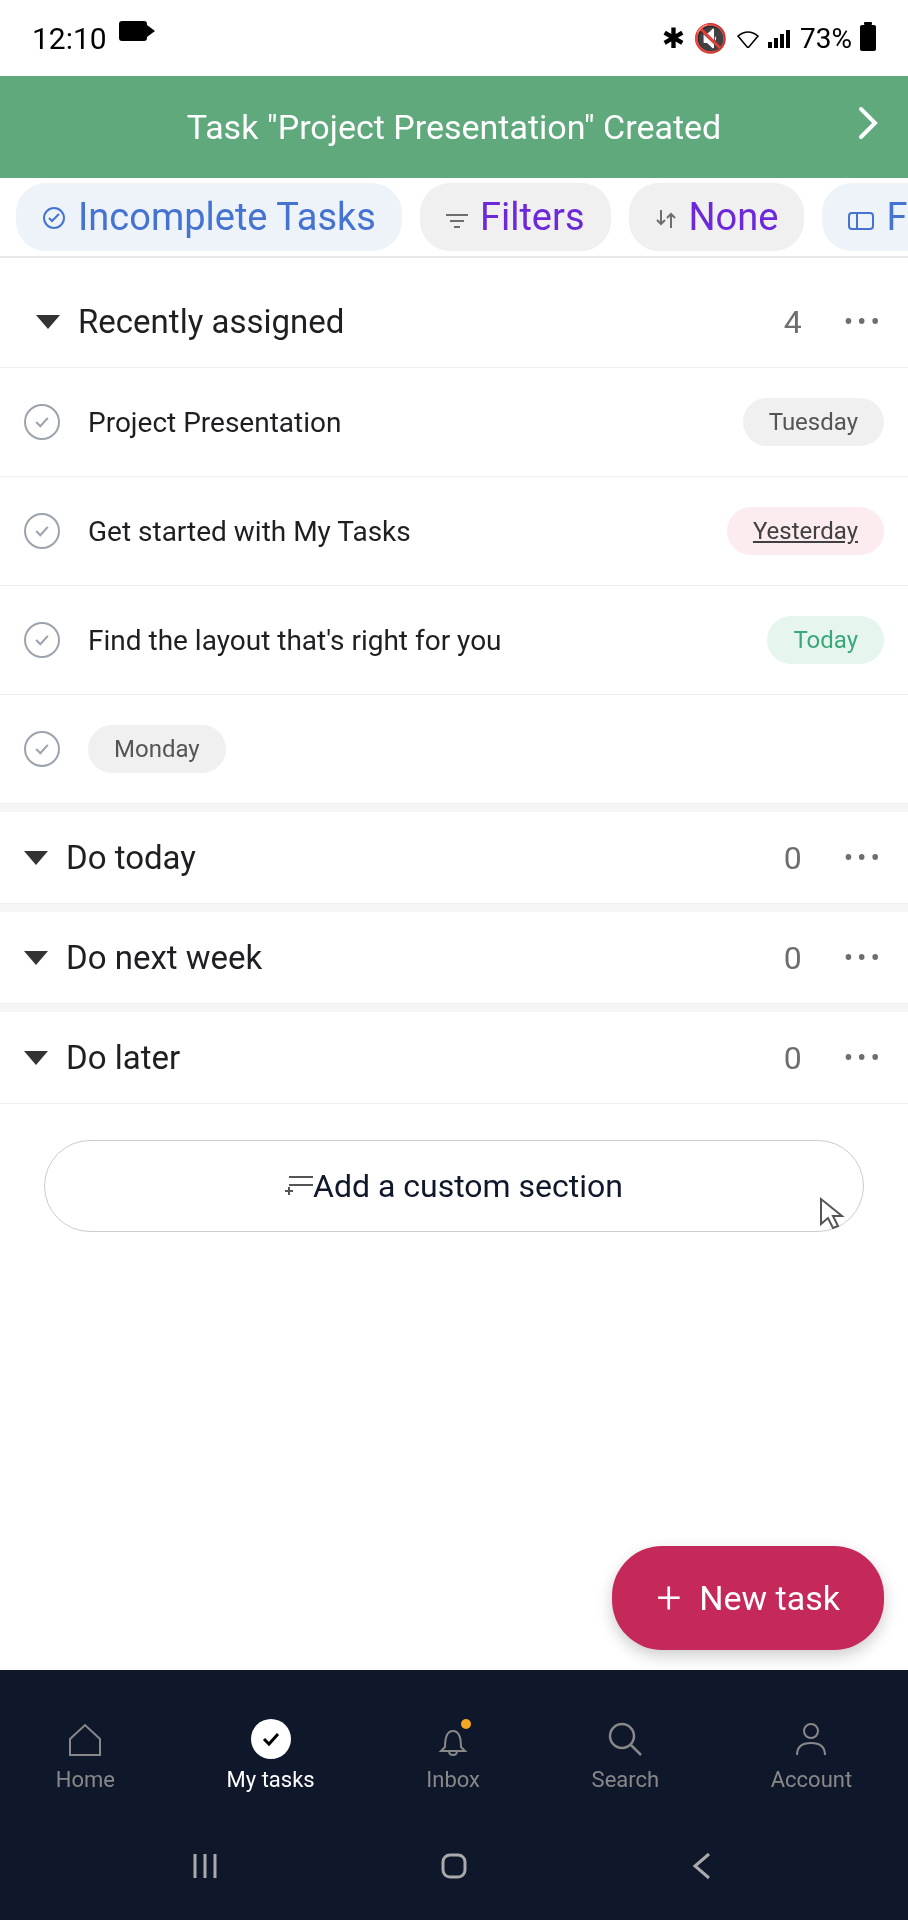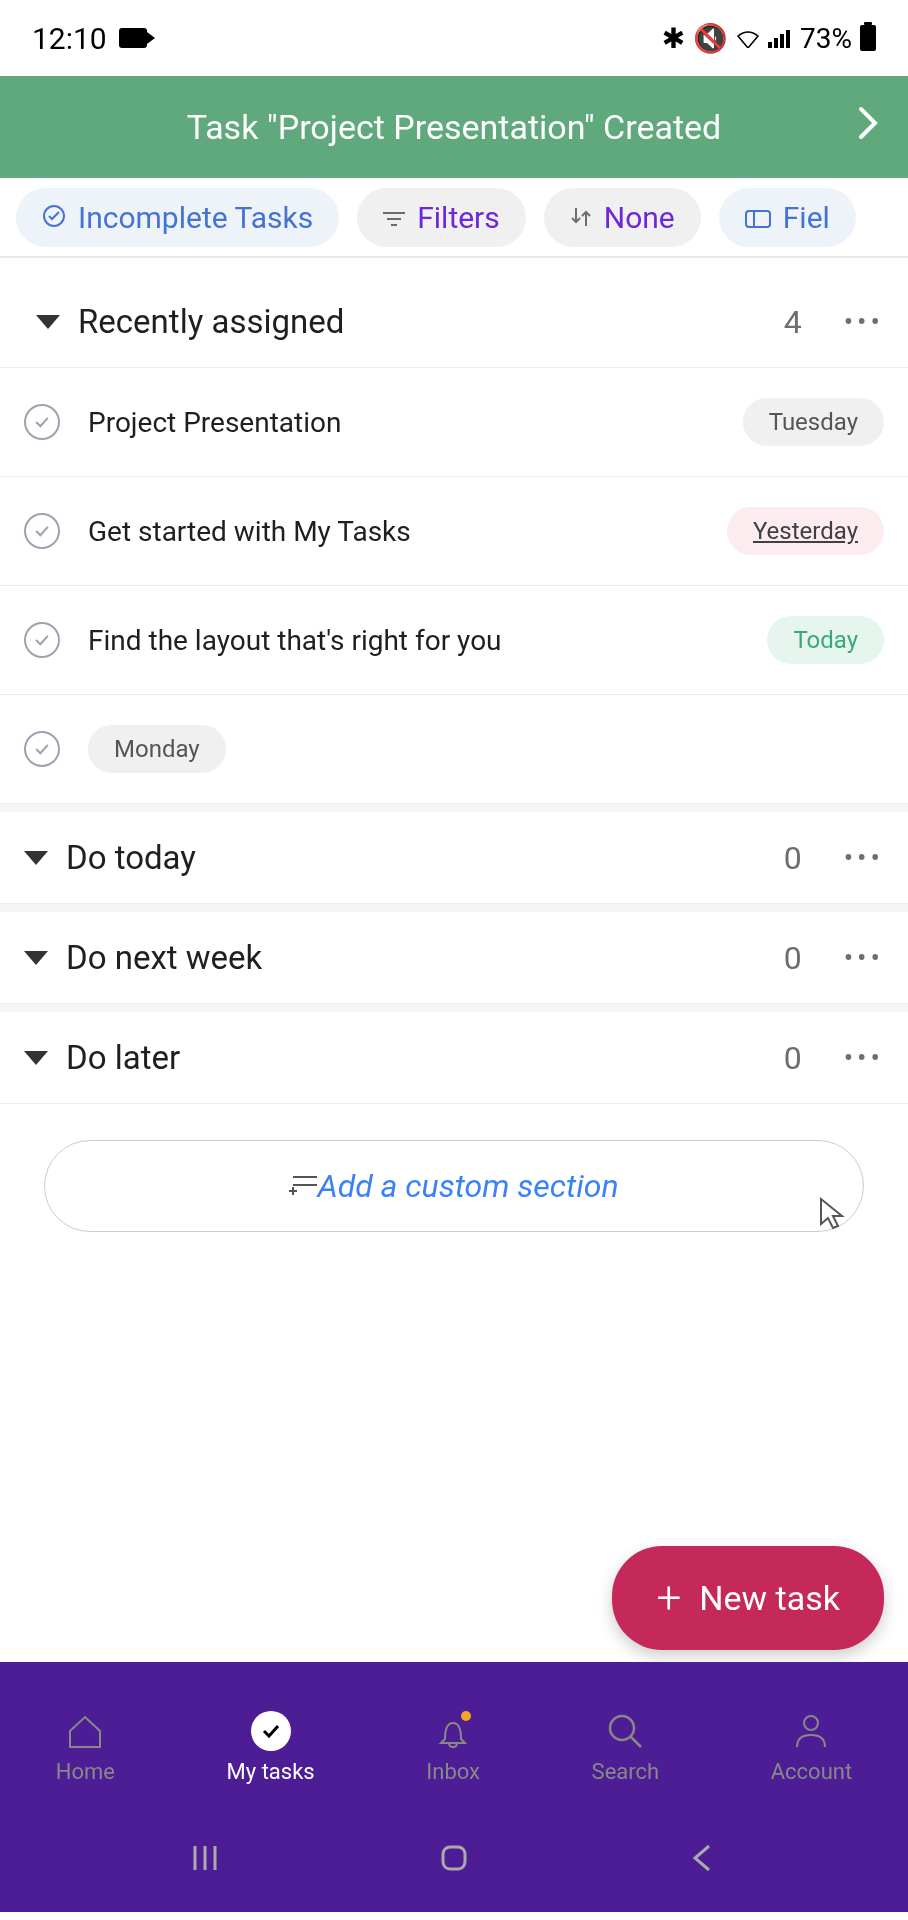--- a/index.html
+++ b/index.html
@@ -20,21 +20,20 @@
       height: 76px;
       display: flex;
       align-items: center;
       justify-content: space-between;
       padding: 0 32px;
       font-size: 30px;
       color: #000;
     }
     .status-left {
       display: flex;
-      align-items: center;
       gap: 12px;
     }
     .status-right {
       display: flex;
       align-items: center;
       gap: 8px;
       font-size: 28px;
     }
     .camera-icon {
       width: 28px;
@@ -92,21 +91,21 @@
       padding: 0 16px;
       overflow-x: hidden;
       border-bottom: 2px solid #e8e8e8;
     }
     .filter-chip {
       display: flex;
       align-items: flex-end;
       gap: 12px;
       padding: 12px 26px;
       border-radius: 30px;
-      font-size: 30px;
+      font-size: 38px;
       white-space: nowrap;
     }
     .chip-primary {
       background: #eef3fa;
       color: #4573d2;
     }
     .chip-secondary {
       background: #f0f0f0;
       color: #6d28d9;
     }
@@ -194,22 +193,21 @@
     }
     .add-section-btn {
       margin: 36px 44px 20px 44px;
       padding: 26px;
       border: 1px solid #ccc;
       border-radius: 50px;
       display: flex;
       align-items: center;
       justify-content: center;
       font-size: 32px;
-      color: #3b82f6;
-      font-style: italic;
+      color: #0f172a;
     }
     .cursor-pointer {
       position: absolute;
       right: 60px;
       top: 1196px;
       font-size: 36px;
       color: #555;
     }
     .fab {
       position: absolute;
@@ -224,23 +222,23 @@
       gap: 18px;
       font-size: 34px;
       box-shadow: 0 6px 16px rgba(0,0,0,0.2);
     }
     .fab-plus {
       font-size: 44px;
       font-weight: 300;
     }
     .bottom-area {
       position: absolute;
-      bottom: 8px;
+      bottom: 0;
       width: 100%;
-      background: #4c1d95;
+      background: #0f172a;
       height: 250px;
       display: flex;
       flex-direction: column;
     }
     .bottom-nav {
       display: flex;
       justify-content: space-around;
       align-items: center;
       padding: 20px 0 10px 0;
       flex: 1;

